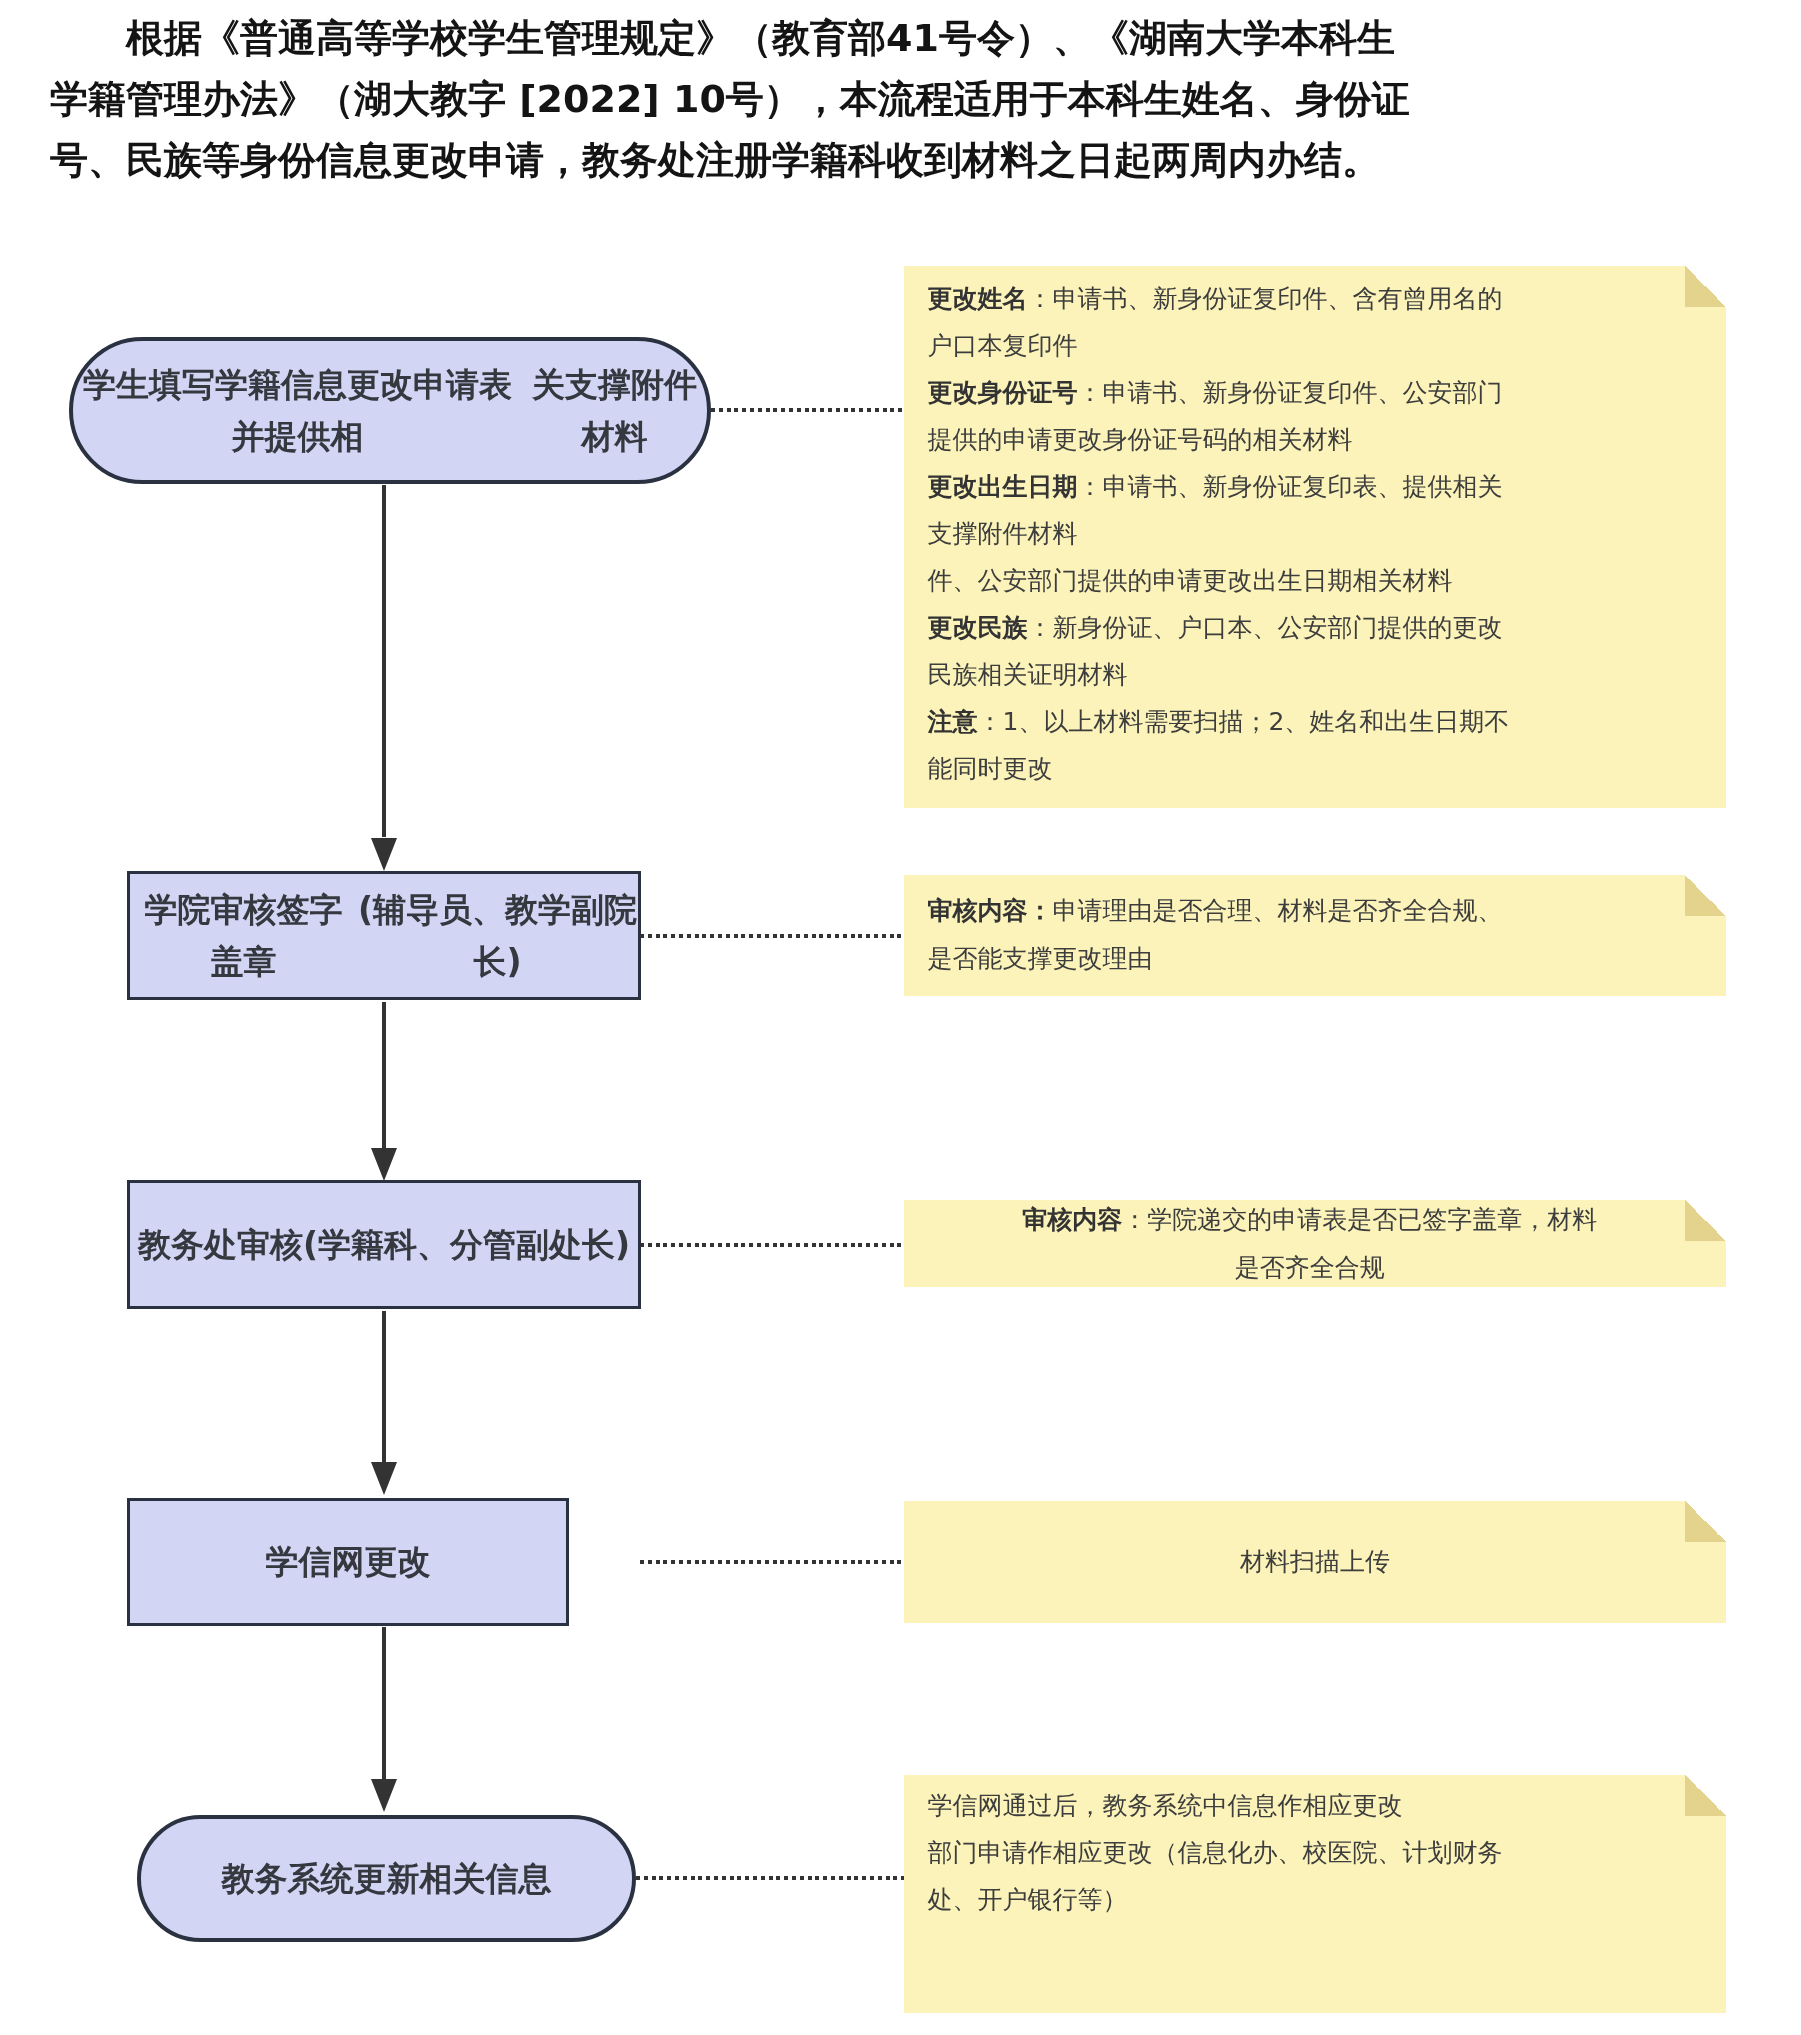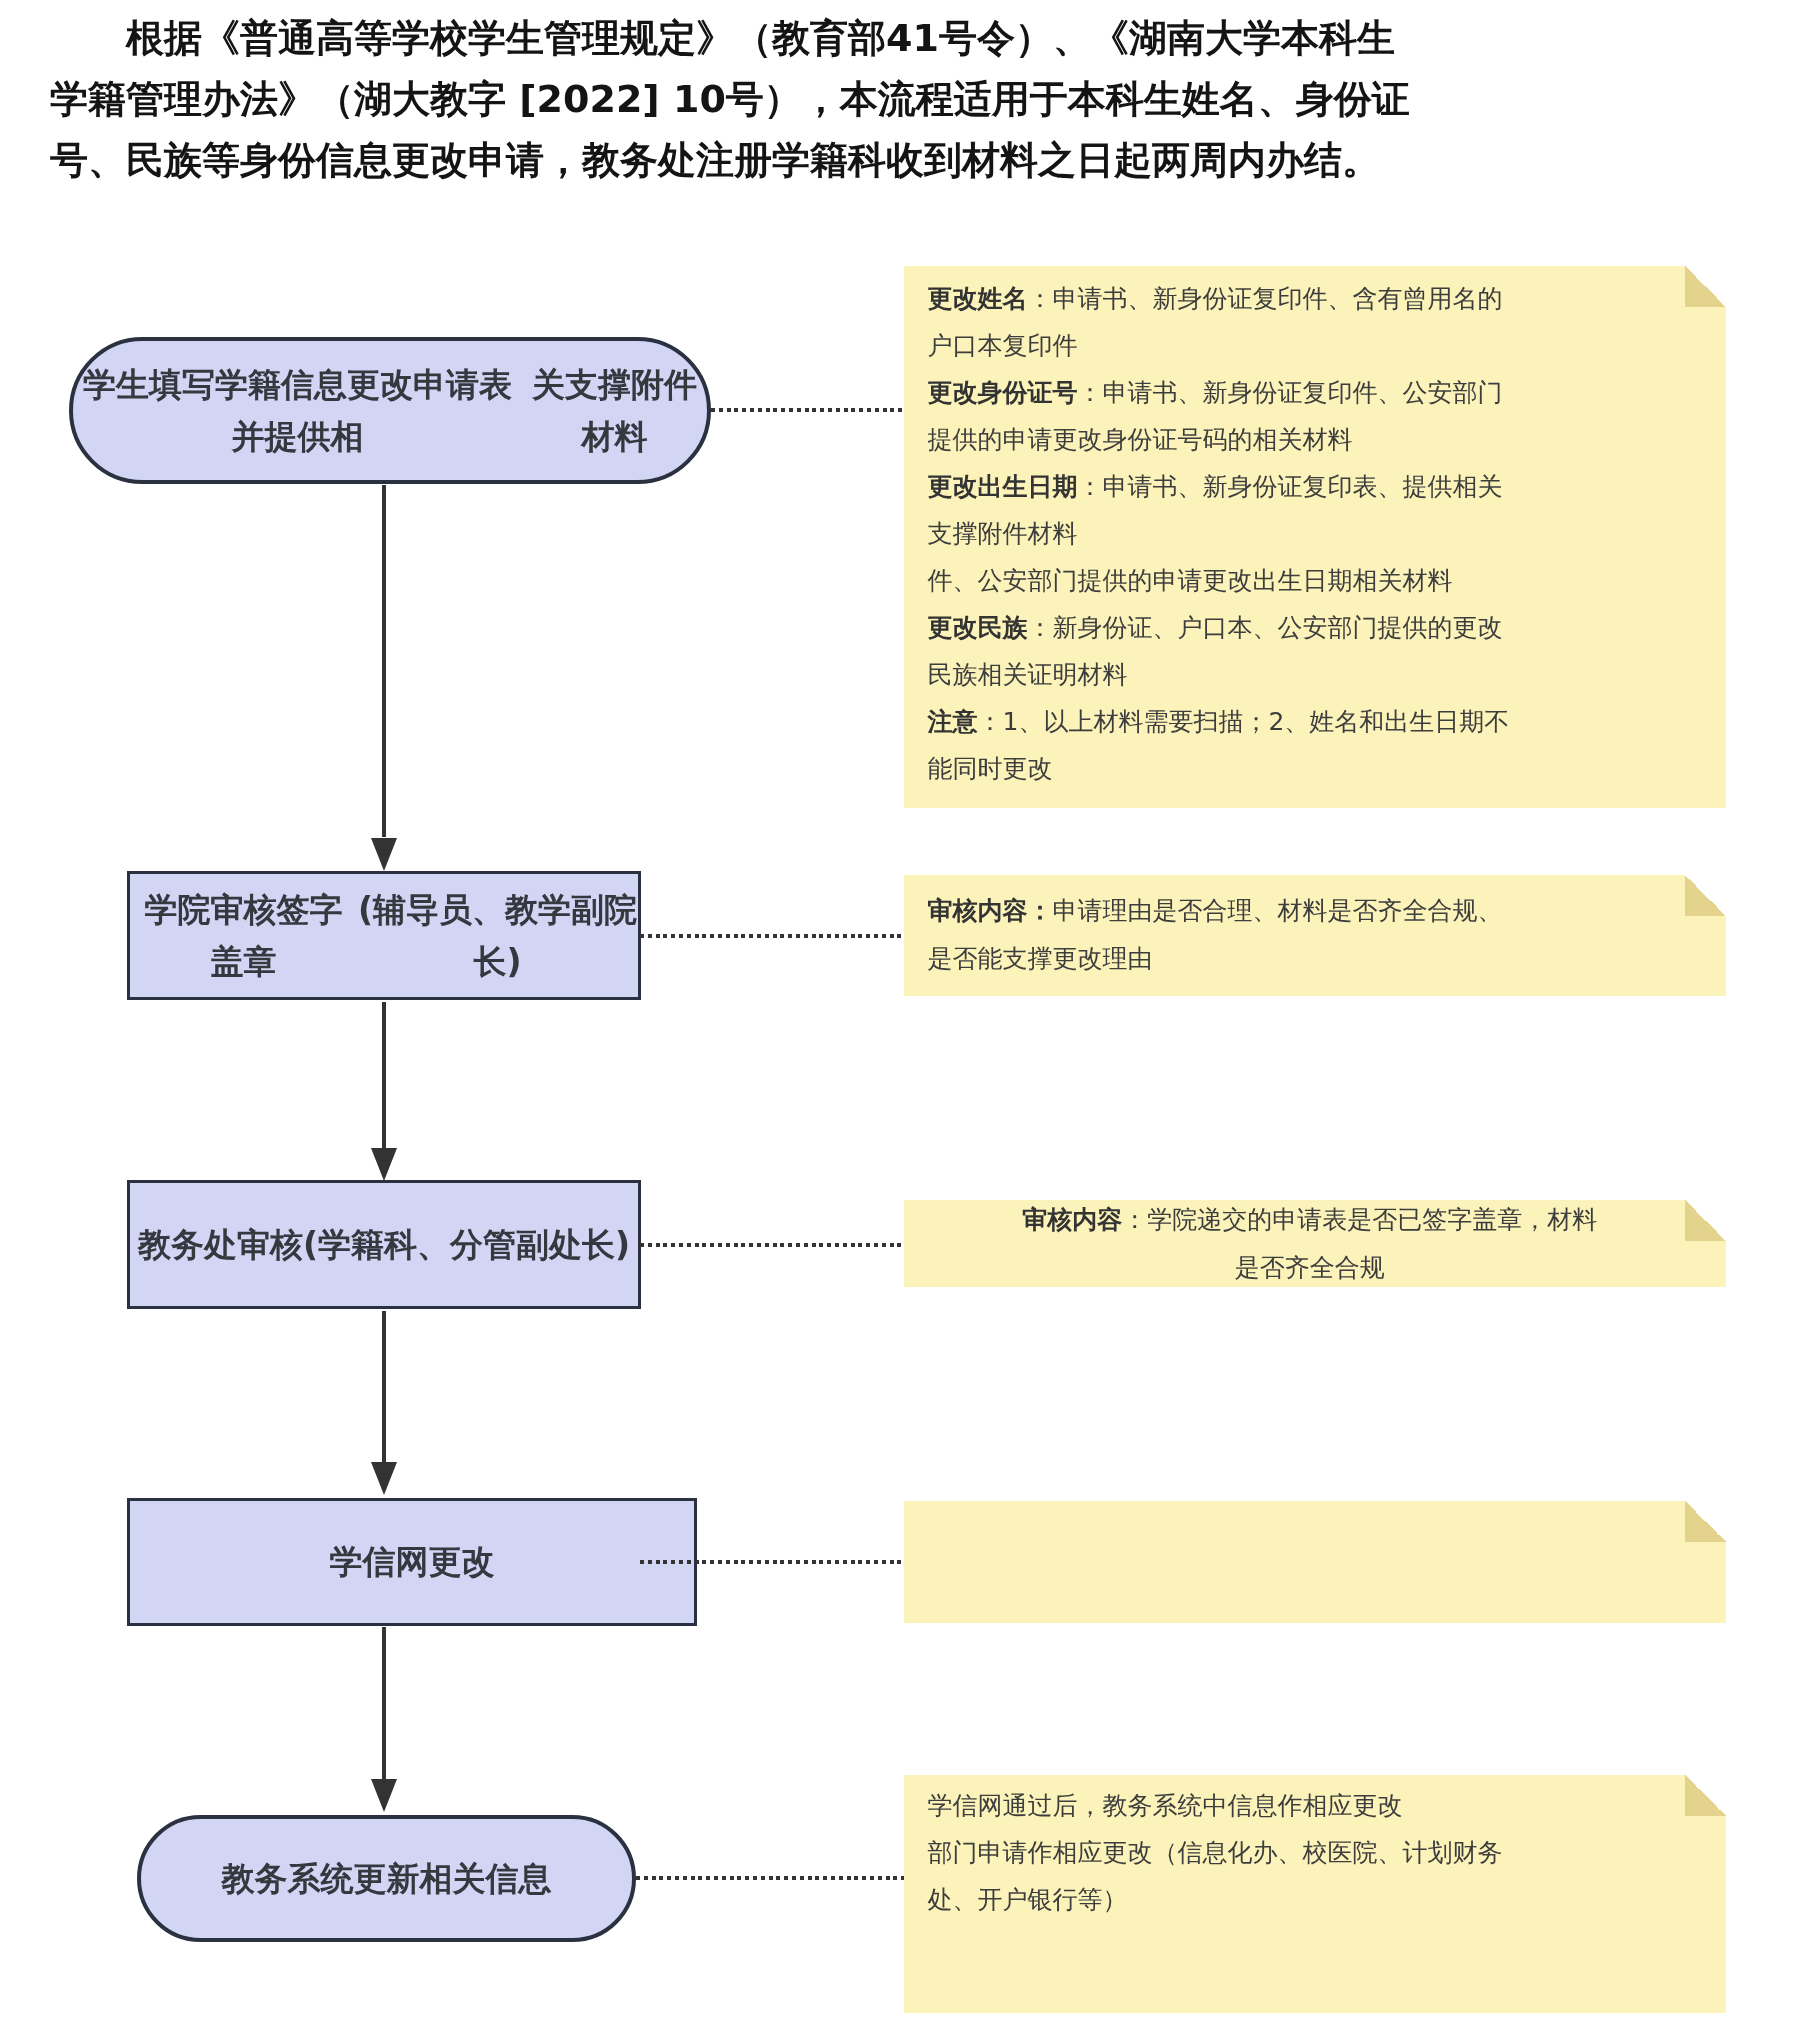--- a/index.html
+++ b/index.html
@@ -25,21 +25,21 @@
   .flow-box {
     position:absolute; display:flex; 
     justify-content:center; align-items:center; text-align:center;
     background:var(--box-fill); border:3.9px solid var(--box-border);
     font-weight:bold; font-size:33px; line-height:52px; color:#35383e;
   }
   .stadium { border-radius:74px; border-width:4.7px; }
   #box1 { left:69px;  top:337px;  width:642px; height:147px; }
   #box2 { left:127px; top:871px; width:514px; height:129px; }
   #box3 { left:127px; top:1180px; width:514px; height:129px; }
-  #box4 { left:127px; top:1498px; width:570px; height:128px; }
+  #box4 { left:127px; top:1498px; width:442px; height:128px; }
   #box5 { left:137px; top:1815px; width:499px; height:127px; border-radius:67px; }
 
   .vline { position:absolute; left:382px; width:3.9px; background:var(--connector); }
   #vline1 { top:485px;  height:352px; }
   #vline2 { top:1002px; height:149px; }
   #vline3 { top:1311px; height:153px; }
   #vline4 { top:1627px; height:153px; }
   .arrowhead {
     position:absolute; left:371px; width:0; height:0;
     border-left:13.3px solid transparent; border-right:13.3px solid transparent;
@@ -147,20 +147,23 @@
 </div>
 <div class="note" id="note3">
   <div class="fold"></div>
   <div class="note-body">
       <div class="line"><span class="b">审核内容</span><span>：学院递交的申请表是否已签字盖章，材料</span></div>
       <div class="line"><span>是否齐全合规</span></div>
     </div>
 </div>
 <div class="note" id="note4">
   <div class="fold"></div>
+  <div class="note-body">
+      <div class="line"><span>材料扫描上传</span></div>
+    </div>
 </div>
 <div class="note" id="note5">
   <div class="fold"></div>
   <div class="note-body">
       <div class="line"><span>学信网通过后，教务系统中信息作相应更改</span></div>
       <div class="line"><span>部门申请作相应更改（信息化办、校医院、计划财务</span></div>
       <div class="line"><span>处、开户银行等）</span></div>
     </div>
 </div>
 

